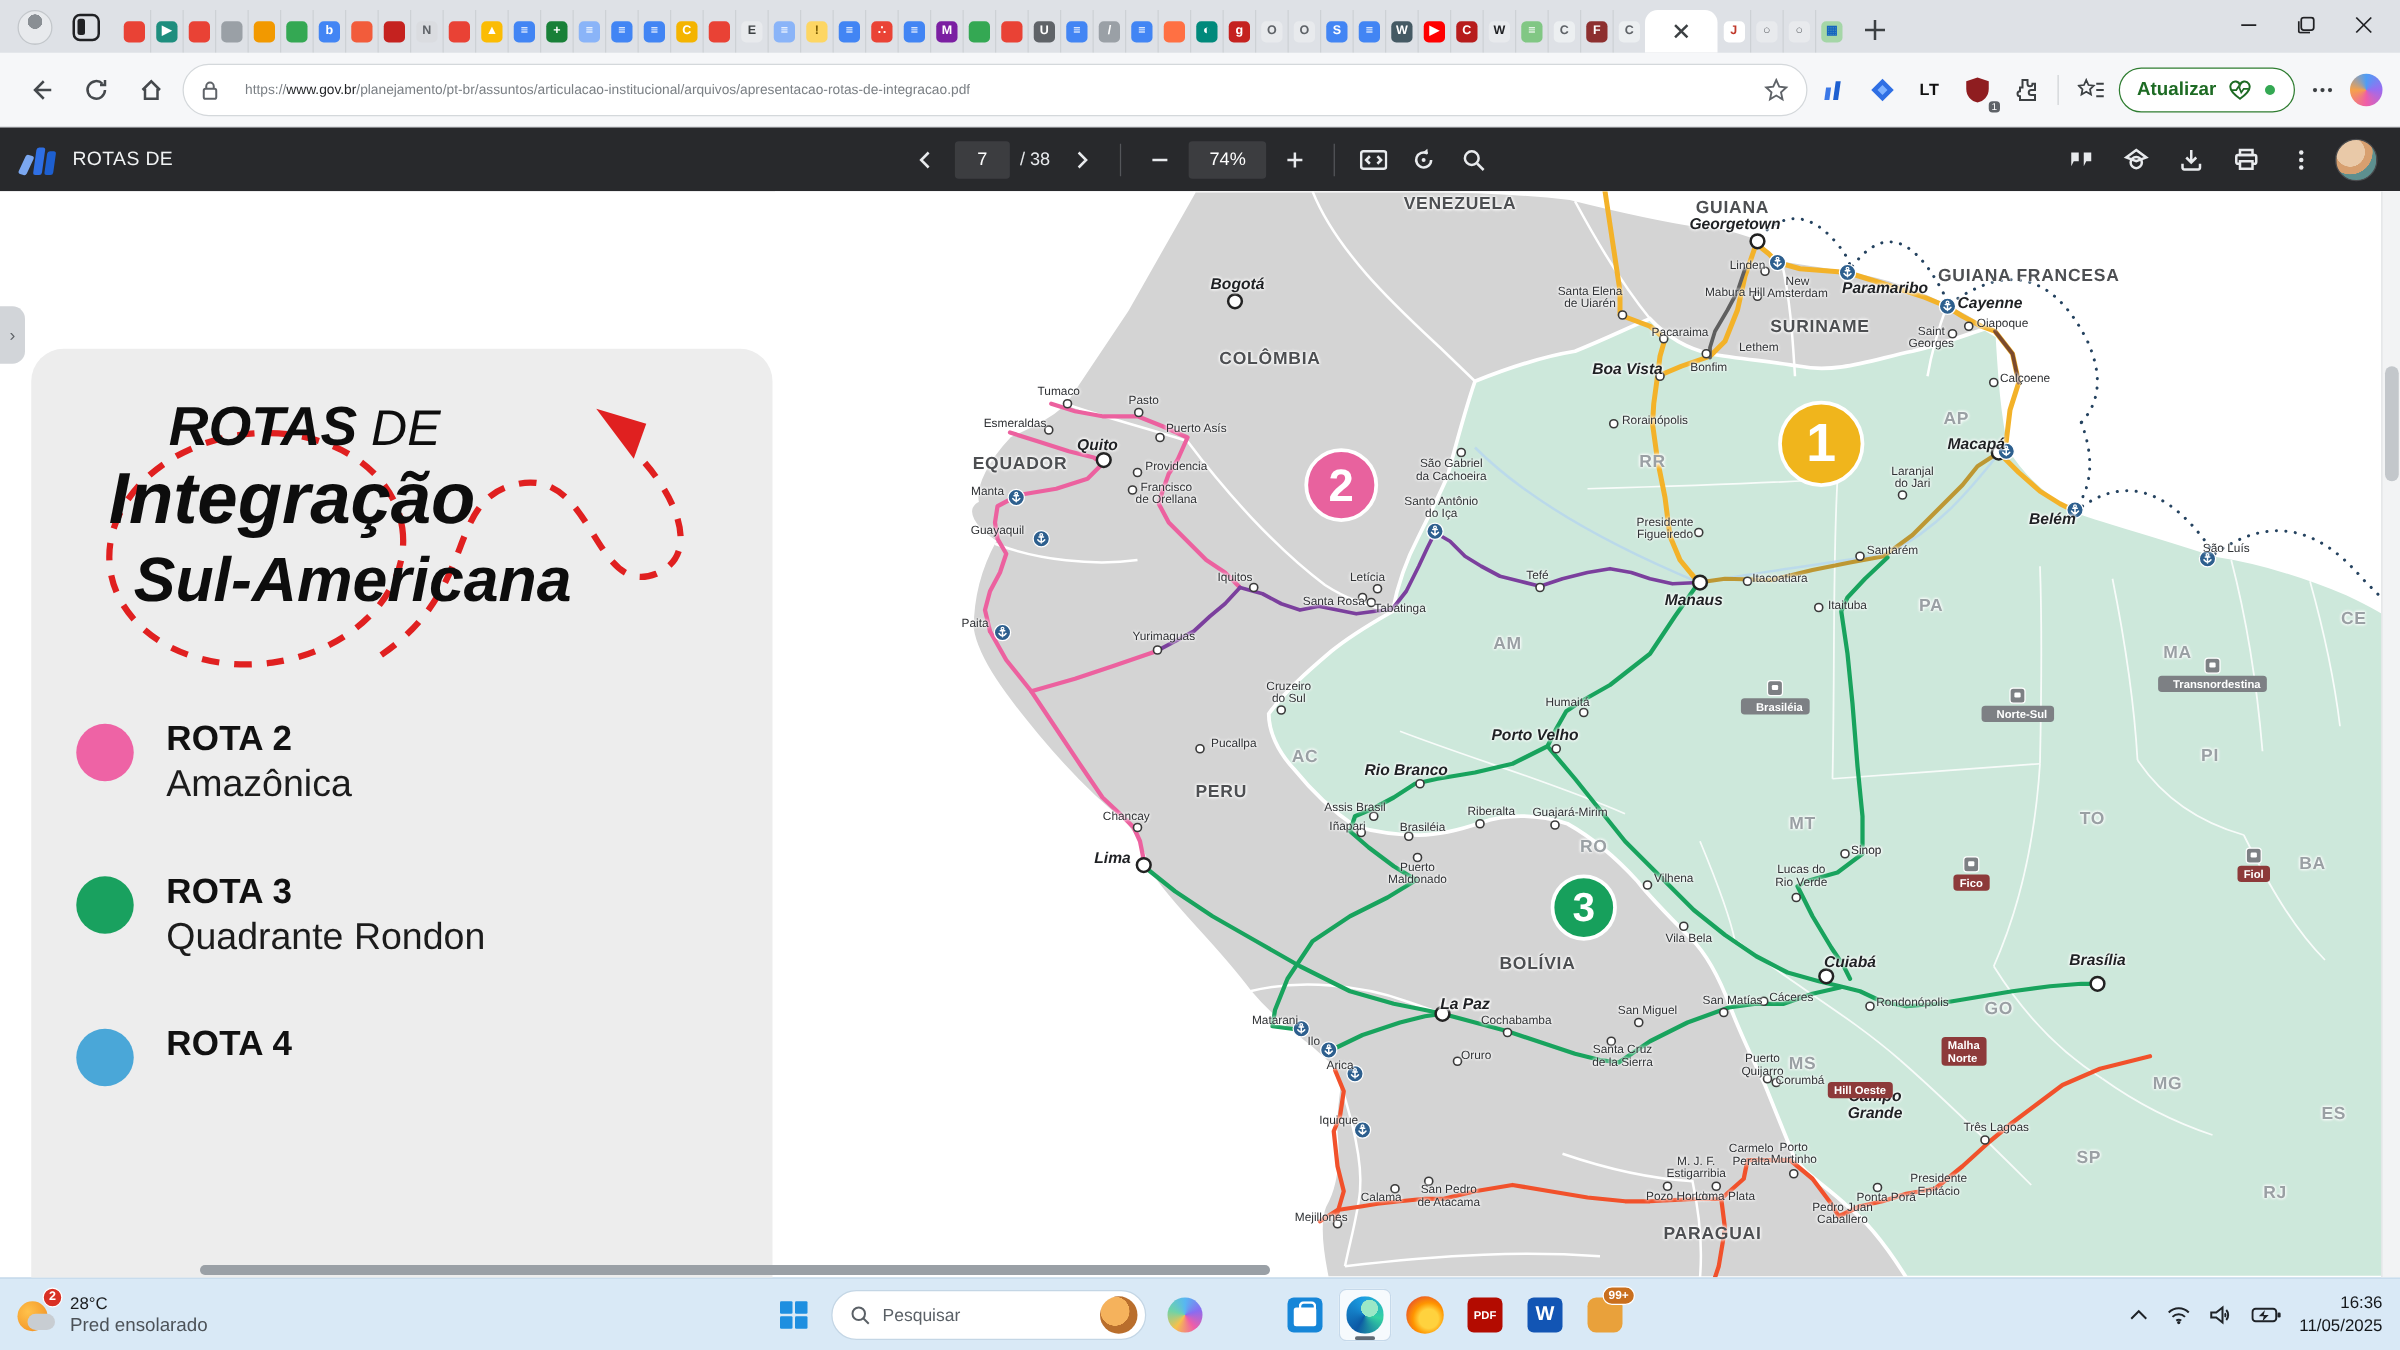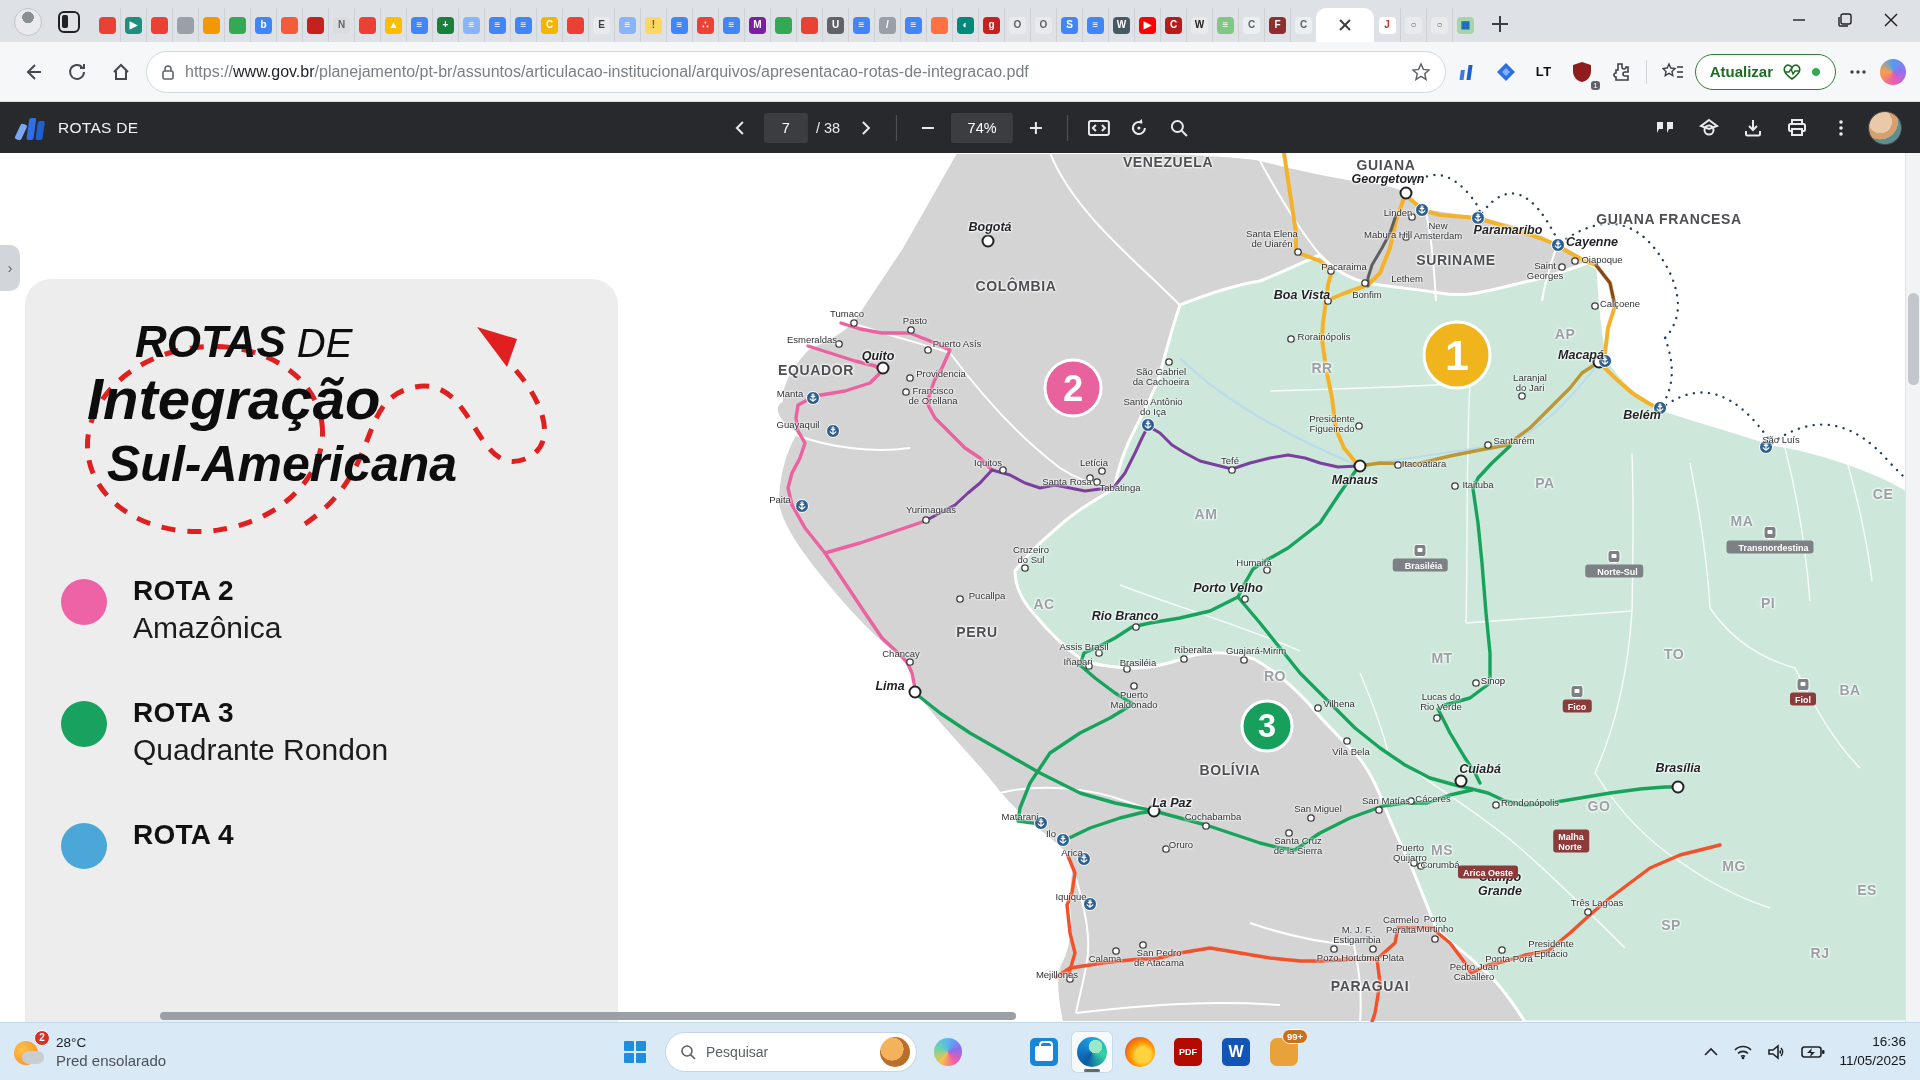--- a/index.html
+++ b/index.html
@@ -23,21 +23,21 @@
   .newtab:before { left:6px; top:13px; width:16px; height:2px; } .newtab:after { left:13px; top:6px; width:2px; height:16px; }
   .wincontrols { margin-left:auto; display:flex; align-self:stretch; }
   .winbtn { width:46px; height:40px; display:flex; align-items:center; justify-content:center; }
   .winbtn svg { stroke:#202124; stroke-width:1.4; fill:none; }
 
   
   .toolbar { height:60px; background:#f6f7f9; border-bottom:1px solid #d7dadd; display:flex; align-items:center; padding:0 14px; gap:6px; }
   .tbtn { width:38px; height:38px; border-radius:50%; display:flex; align-items:center; justify-content:center; flex:none; }
   .tbtn svg { stroke:#45494d; stroke-width:2; fill:none; }
   .urlpill { flex:1; height:42px; background:#fff; border:1px solid #d4d8db; border-radius:21px; display:flex; align-items:center; padding:0 14px; gap:10px; min-width:0; }
-  .urltext { font-size:16px; color:#7a7f84; white-space:nowrap; overflow:hidden; }
+  .urltext { font-size:11px; color:#7a7f84; white-space:nowrap; overflow:hidden;margin-left:11px; }
   .urltext .dom { color:#1f2124; }
   .ext { width:32px; height:32px; display:flex; align-items:center; justify-content:center; flex:none; position:relative; }
   .sep-v { width:1px; height:24px; background:#cfd3d6; margin:0 4px; flex:none; }
   .atualizar { height:36px; border:1.5px solid #2f7d31; background:#fff; border-radius:18px; display:flex; align-items:center; gap:8px; padding:0 14px; flex:none; }
   .atualizar span { color:#1e6b24; font-size:15px; font-weight:600; }
   .copilot { width:26px; height:26px; border-radius:50%; background:conic-gradient(#4e9df5,#9b6cf0,#ef5da8,#f6a14b,#4e9df5); flex:none; }
   .lt-label { font-weight:bold; font-size:13px; color:#111; letter-spacing:0.5px; }
   .badge-mini { position:absolute; right:-2px; bottom:-2px; background:#5f6368; color:#fff; font-size:8px; border-radius:3px; padding:0 2px; }
   .dotbadge { position:absolute; width:10px; height:10px; background:#34a853; border:1.5px solid #fff; border-radius:50%; right:6px; bottom:4px; }
 
@@ -753,21 +753,21 @@
             </g>
             <g>
               <circle cx="647" cy="573" r="25" fill="#17a05c" stroke="#fff" stroke-width="3"></circle>
               <text x="647" y="573" fill="#fff" font-size="32.5" font-weight="bold" text-anchor="middle" dominant-baseline="central" font-family="&quot;Liberation Sans&quot;,sans-serif">3</text>
             </g>
           </g>
       </svg>
       <div id="map-labels">
           <div class="maplabel lab-country" style="left: 548px; top: 10px;">VENEZUELA</div>
           <div class="maplabel lab-country" style="left: 766px; top: 13px;">GUIANA</div>
-          <div class="maplabel lab-country" style="left: 1049px; top: 67px;">GUIANA FRANCESA</div>
+          <div class="maplabel lab-country" style="left: 1003px; top: 67px;">GUIANA FRANCESA</div>
           <div class="maplabel lab-country" style="left: 836px; top: 108px;">SURINAME</div>
           <div class="maplabel lab-country" style="left: 396px; top: 134px;">COLÔMBIA</div>
           <div class="maplabel lab-country" style="left: 196px; top: 218px;">EQUADOR</div>
           <div class="maplabel lab-country" style="left: 357px; top: 480px;">PERU</div>
           <div class="maplabel lab-country" style="left: 610px; top: 618px;">BOLÍVIA</div>
           <div class="maplabel lab-country" style="left: 750px; top: 834px;">PARAGUAI</div>
           <div class="maplabel lab-state" style="left: 702px; top: 216px;">RR</div>
           <div class="maplabel lab-state" style="left: 945px; top: 182px;">AP</div>
           <div class="maplabel lab-state" style="left: 925px; top: 331px;">PA</div>
           <div class="maplabel lab-state" style="left: 586px; top: 362px;">AM</div>
@@ -901,21 +901,21 @@
           <div class="railicon" style="left: 994px; top: 410px;"></div>
           <div class="railbadge gray" style="left: 994px; top: 418px; white-space: pre-line;">Norte-Sul</div>
           <div class="railicon" style="left: 1150px; top: 386px;"></div>
           <div class="railbadge gray" style="left: 1150px; top: 394px; white-space: pre-line;">Transnordestina</div>
           <div class="railicon" style="left: 957px; top: 545px;"></div>
           <div class="railbadge maroon" style="left: 957px; top: 553px; white-space: pre-line;">Fico</div>
           <div class="railicon" style="left: 1183px; top: 538px;"></div>
           <div class="railbadge maroon" style="left: 1183px; top: 546px; white-space: pre-line;">Fiol</div>
           <div class="railbadge maroon" style="left: 951px; top: 688px; white-space: pre-line;">Malha
 Norte</div>
-          <div class="railbadge maroon" style="left: 868px; top: 719px; white-space: pre-line;">Arica Oeste</div>
+          <div class="railbadge maroon" style="left: 868px; top: 719px; white-space: pre-line;">Hill Oeste</div>
         </div>
     </div>
 
     <div class="vscroll">
         <div class="vthumb"></div>
       </div>
     <div class="hscroll">
         <div class="hthumb"></div>
       </div>
   </div>

